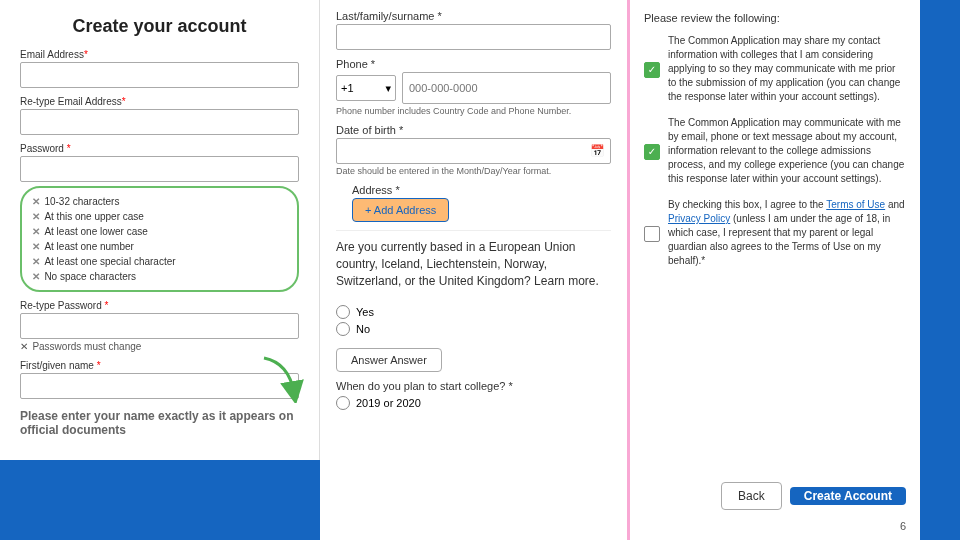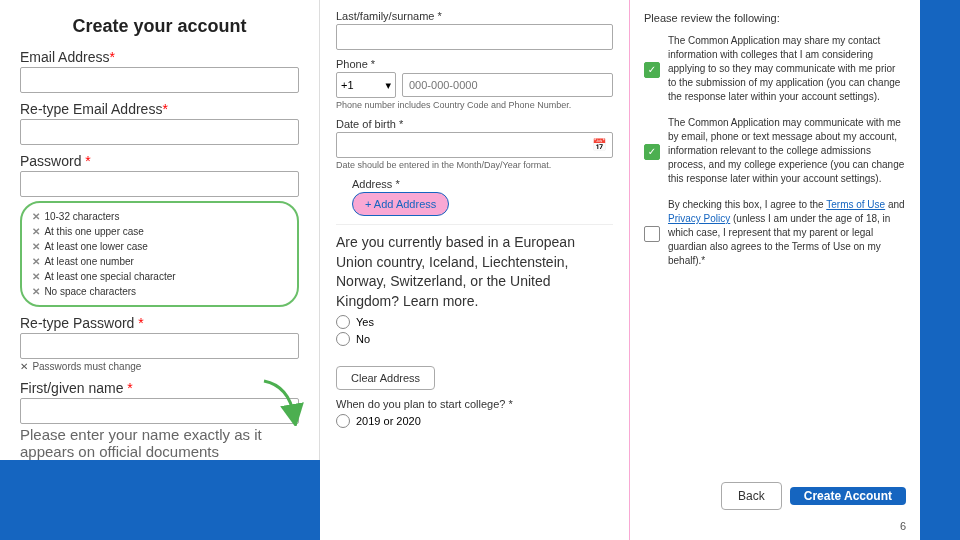--- a/index.html
+++ b/index.html
@@ -37,21 +37,21 @@
       text-align: center;
       margin-bottom: 12px;
       color: #222;
     }
 
     .form-group {
       margin-bottom: 8px;
     }
 
     .form-label {
-      font-size: 14px;
+      font-size: 10px;
       color: #333;
       margin-bottom: 2px;
       display: block;
     }
 
     .form-label .required {
       color: red;
     }
 
     .form-input {
@@ -95,21 +95,21 @@
       gap: 4px;
     }
 
     
     .middle-panel {
       background: #fff;
       width: 310px;
       height: 540px;
       padding: 10px 16px;
       overflow: hidden;
-      border-right: 1px solid #f9a8d4;
+      border-right: 3px solid #f9a8d4;
     }
 
     .field-label {
       font-size: 11px;
       color: #333;
       margin-bottom: 2px;
       display: block;
     }
 
     .field-input {
@@ -135,21 +135,21 @@
       font-size: 11px;
       padding: 2px 4px;
       display: flex;
       align-items: center;
       justify-content: space-between;
       background: #fff;
     }
 
     .phone-number-input {
       flex: 1;
-      height: 24px;
+      height: 32px;
       border: 1px solid #aaa;
       border-radius: 2px;
       font-size: 11px;
       padding: 3px 6px;
       color: #aaa;
     }
 
     .hint-text {
       font-size: 9px;
       color: #666;
@@ -169,42 +169,42 @@
       font-size: 12px;
     }
 
     .address-section {
       margin: 8px 16px;
     }
 
     .add-address-btn {
       border: 1px solid #1565c0;
       color: #1565c0;
-      background: #f9a8d4;
+      background: #fdba74;
       padding: 5px 12px;
-      border-radius: 12px;
+      border-radius: 4px;
       font-size: 11px;
       cursor: pointer;
       display: flex;
       align-items: flex-end;
       gap: 4px;
     }
 
     .eu-question {
-      font-size: 14px;
-      color: #333;
-      margin: 8px 0 4px 0;
+      font-size: 12px;
+      color: #333;
+      margin: 8px 0 16px 0;
       line-height: 1.4;
     }
 
     .radio-group {
       display: flex;
       flex-direction: column;
       gap: 3px;
-      margin-bottom: 20px;
+      margin-bottom: 12px;
     }
 
     .radio-item {
       display: flex;
       align-items: center;
       gap: 6px;
       font-size: 11px;
     }
 
     .radio-input {
@@ -438,21 +438,21 @@
         <span class="x-icon">✕</span>
         <span>Passwords must change</span>
       </div>
     </div>
 
     <div class="form-group" style="position:relative;">
       <label class="form-label">
         <span>First/given name</span><span class="required"> *</span>
       </label>
       <input class="form-input" type="text" style="">
-      <div style="font-size:15px;color:#666;margin-top:2px;">Please enter your name exactly as it appears on official documents</div>
+      <div style="font-size:12px;color:#666;margin-top:10px;font-weight:bold;">Please enter your name exactly as it appears on official documents</div>
       
       <div style="position:absolute;right:-10px;bottom:30px;">
         <svg width="50" height="50" viewBox="0 0 50 50">
           <defs>
             <marker id="arrowhead" markerWidth="8" markerHeight="8" refX="4" refY="4" orient="auto">
               <polygon points="0 0, 8 4, 0 8" fill="#4caf50"></polygon>
             </marker>
           </defs>
           <path d="M 5 5 Q 30 10 35 40" stroke="#4caf50" stroke-width="3" fill="none" marker-end="url(#arrowhead)"></path>
         </svg>
@@ -512,21 +512,21 @@
         <div class="radio-input"></div>
         <span>Yes</span>
       </label>
       <label class="radio-item">
         <div class="radio-input"></div>
         <span>No</span>
       </label>
     </div>
 
     <button class="clear-answer-btn">
-      <span>Clear Address</span>
+      <span>Answer Answer</span>
     </button>
 
     <label class="when-start-label">
       <span>When do you plan to start college?</span><span class="required"> *</span>
     </label>
     <div class="start-radio-group">
       <label class="radio-item">
         <div class="radio-input"></div>
         <span>2019 or 2020</span>
       </label>

